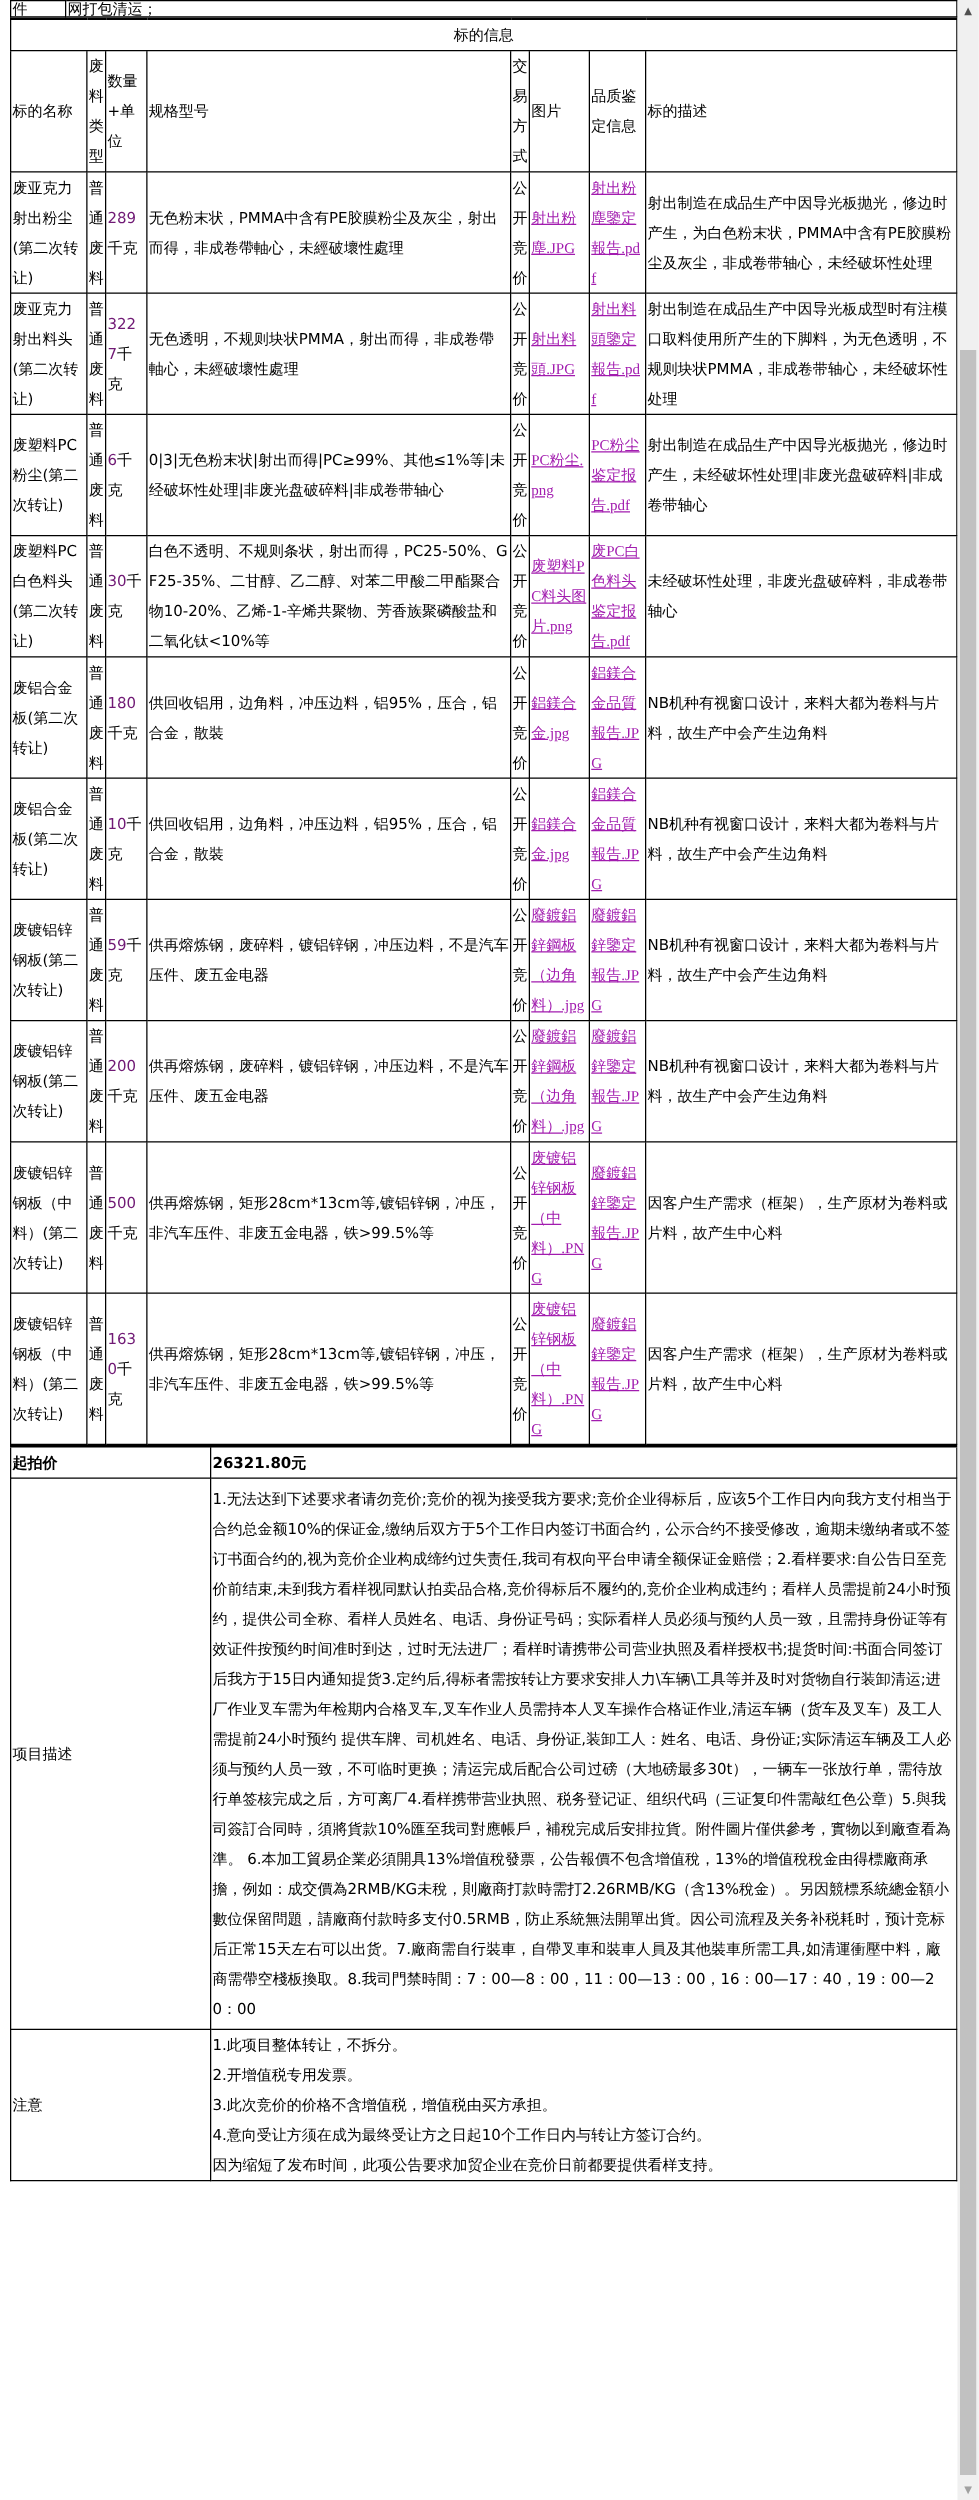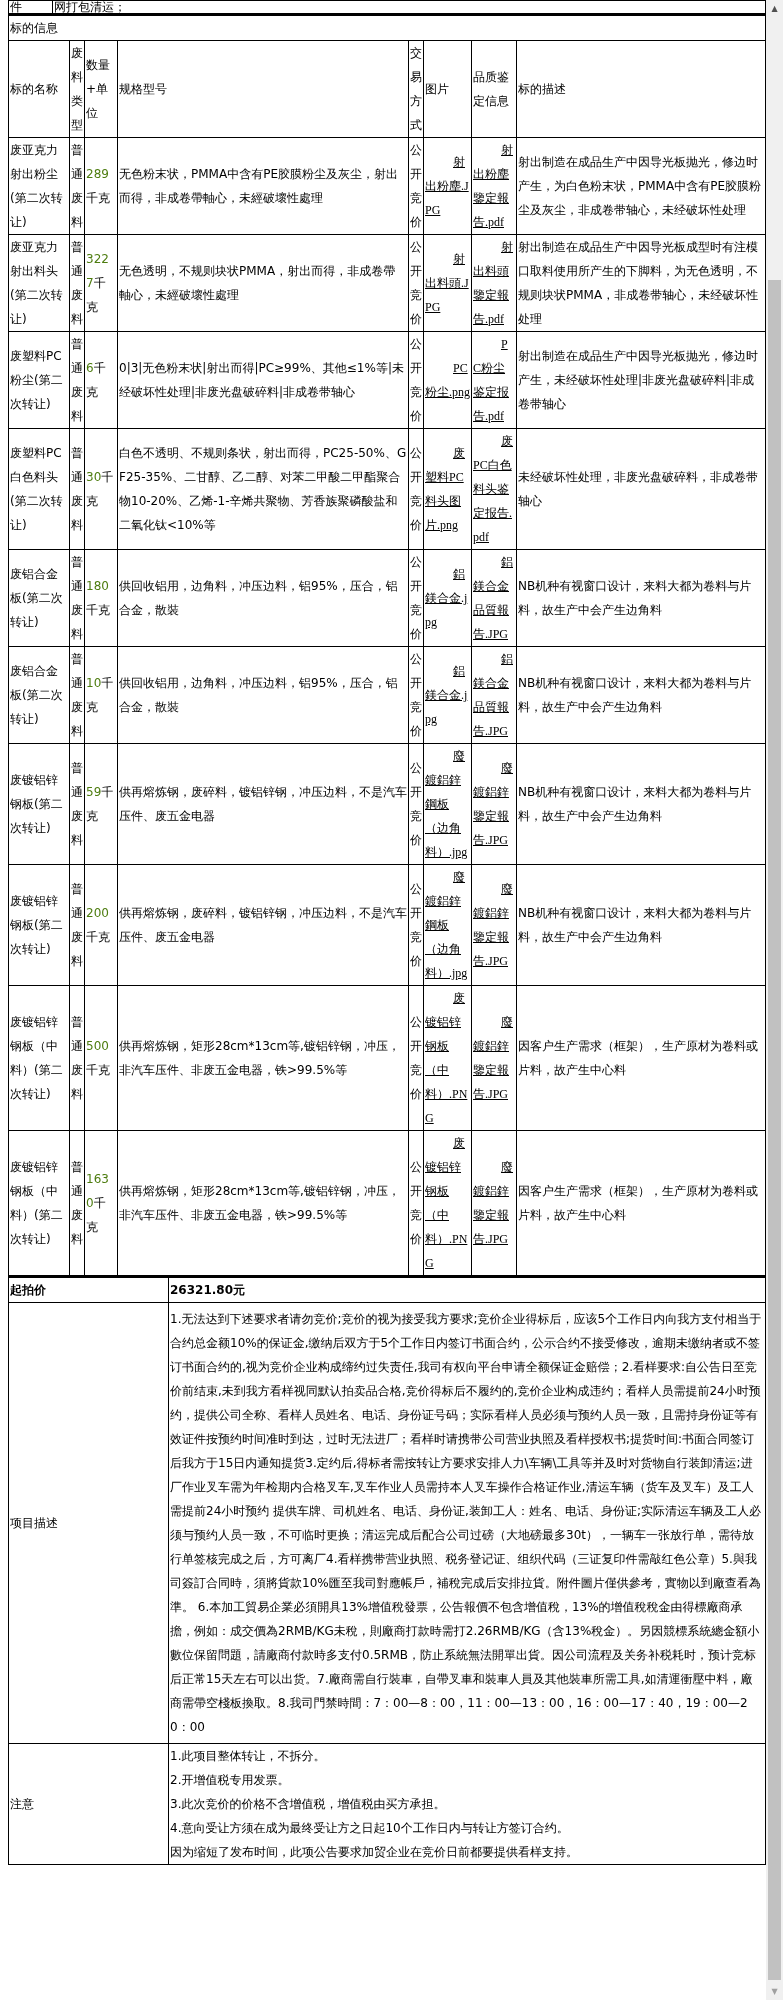--- a/index.html
+++ b/index.html
@@ -1,25 +1,25 @@
 <!DOCTYPE html>
 <html><head>
 <meta charset="utf-8">
 <style>
   html, body { margin: 0; padding: 0; background: #fff; }
   body { width: 783px; height: 2000px; overflow: hidden; position: relative;
          font-family: "DejaVu Sans", "Liberation Sans", sans-serif; font-size: 12px; color: #000; }
   .page { position: absolute; left: 8px; top: 0; width: 758px; }
   table { border-collapse: collapse; width: 758px; table-layout: fixed; }
   td { border: 1px solid #000; padding: 0 1px; vertical-align: middle; line-height: 24px; word-break: break-all; }
-  a { color: #000000; text-decoration: underline; font-family: "Liberation Serif", serif; padding-left: 28px; }
-  .center { text-align: left; }
+  a { color: #a21caf; text-decoration: underline; font-family: "Liberation Serif", serif; }
+  .center { text-align: center; }
   .bold { font-weight: bold; }
   .hdr td { line-height: 24px; }
-  .num { color: #4d7c0f; text-align: right; }
+  .num { color: #701a75; text-align: right; }
   .notes-line { display: block; }
   
   .scrollbar { position: absolute; left: 766px; top: 0; width: 17px; height: 2000px; background: #f0f0f0; }
   .scroll-up { position: absolute; left: 0; top: 0; width: 17px; height: 17px; color: #505050; font-size: 8px; text-align: center; line-height: 17px; }
   .scroll-down { position: absolute; left: 0; bottom: 0; width: 17px; height: 17px; color: #a0a0a0; font-size: 8px; text-align: center; line-height: 17px; }
   .scroll-thumb { position: absolute; left: 2px; top: 280px; width: 13px; height: 1700px; background: #c1c1c1; }
 </style>
 </head>
 <body>
 

